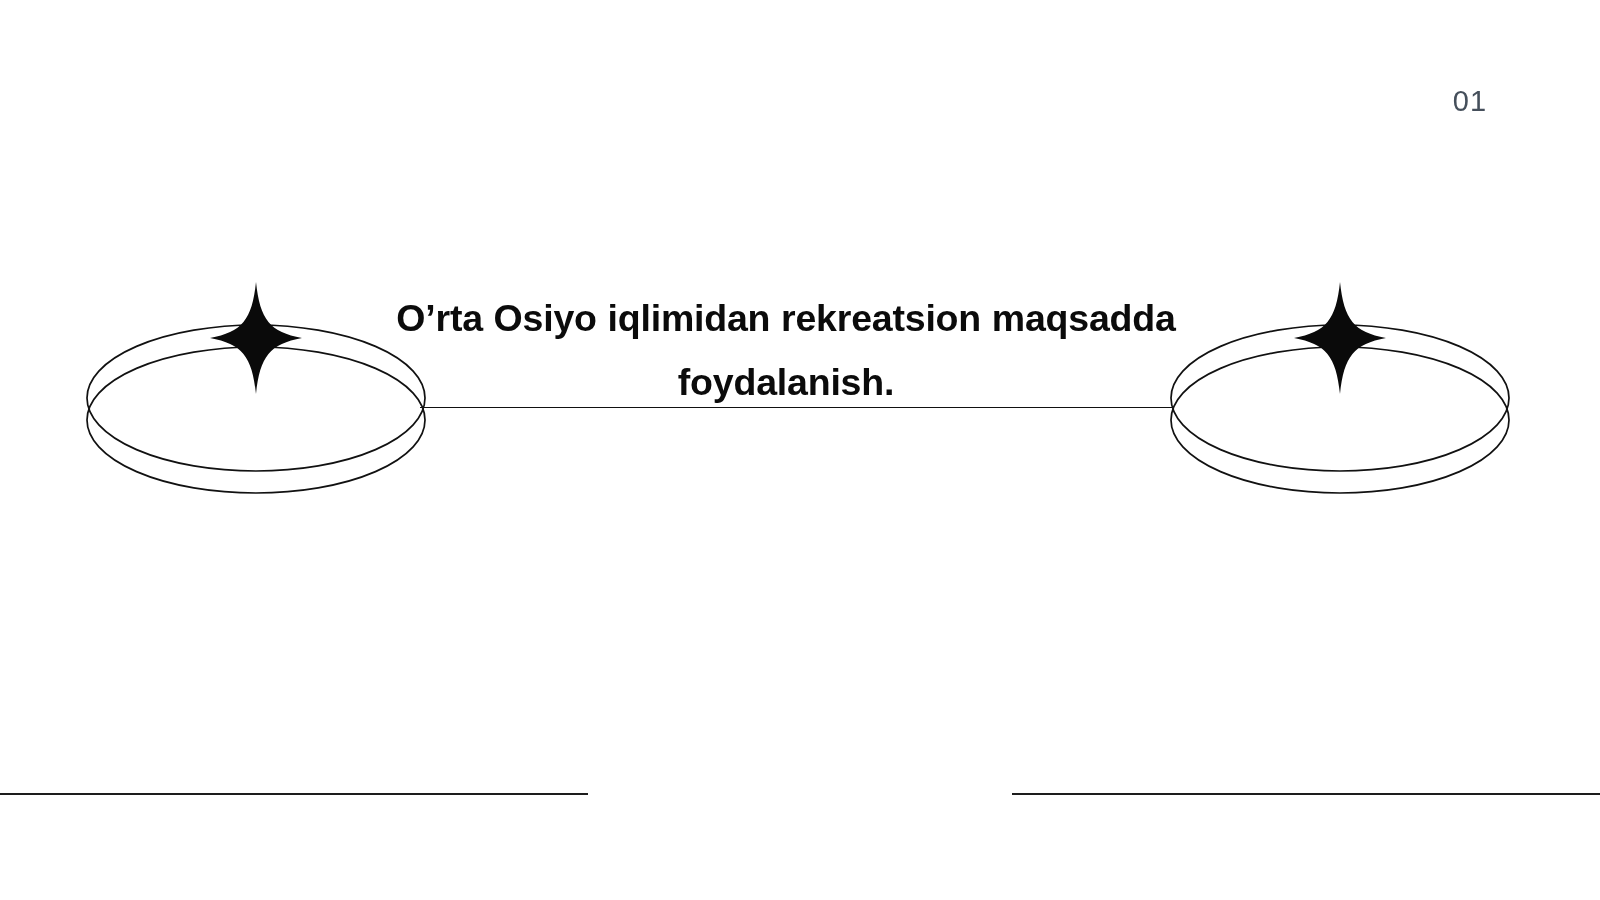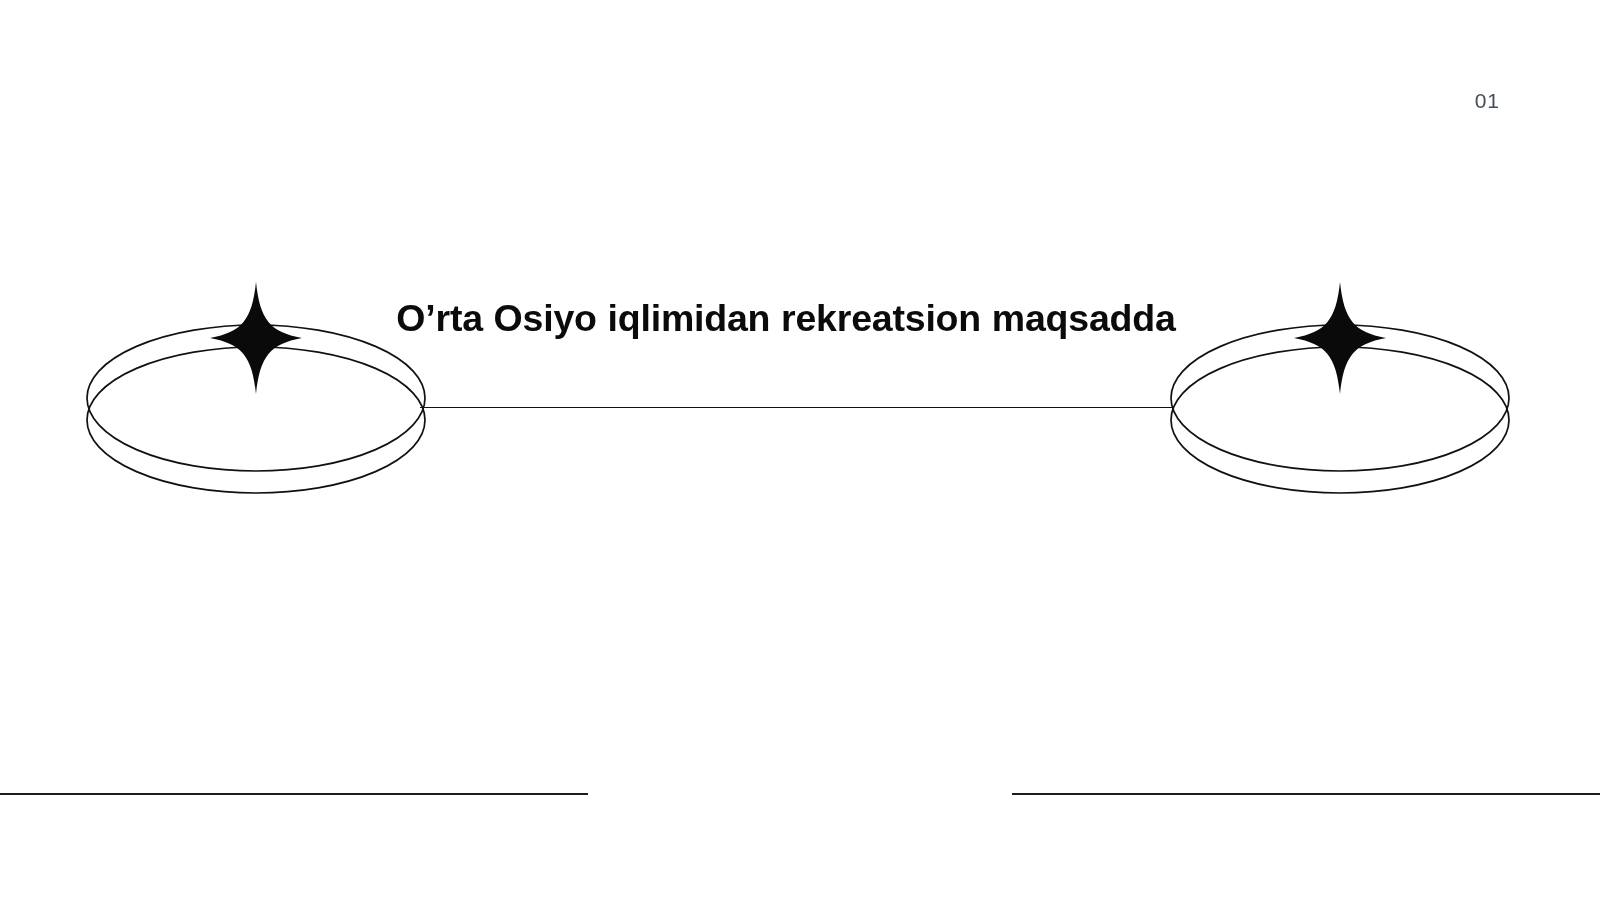--- a/index.html
+++ b/index.html
@@ -21,22 +21,22 @@
     height: 900px;
     background: #ffffff;
   }
 
   
   .page-number {
     position: absolute;
     left: 1440px;
     top: 86px;
     width: 60px;
-    text-align: right;
-    font-size: 21px;
+    text-align: center;
+    font-size: 29px;
     line-height: 30px;
     letter-spacing: 1px;
     color: #454f5b;
     font-family: "Liberation Sans", sans-serif;
     font-weight: 400;
     user-select: none;
   }
 
   
   .title-block {
@@ -130,18 +130,19 @@
       <path d="M 170 6
                C 174 44 184 56 216 62
                C 184 68 174 80 170 118
                C 166 80 156 68 124 62
                C 156 56 166 44 170 6 Z" fill="#0a0a0a"></path>
     </svg>
   </div>
 
   <div class="title-block">
     <span class="title-text">O’rta Osiyo iqlimidan rekreatsion maqsadda</span>
+    <span class="title-text">foydalanish.</span>
   </div>
 
   <div class="rule rule-left"></div>
   <div class="rule rule-right"></div>
 
 </div>
 
 </body></html>

